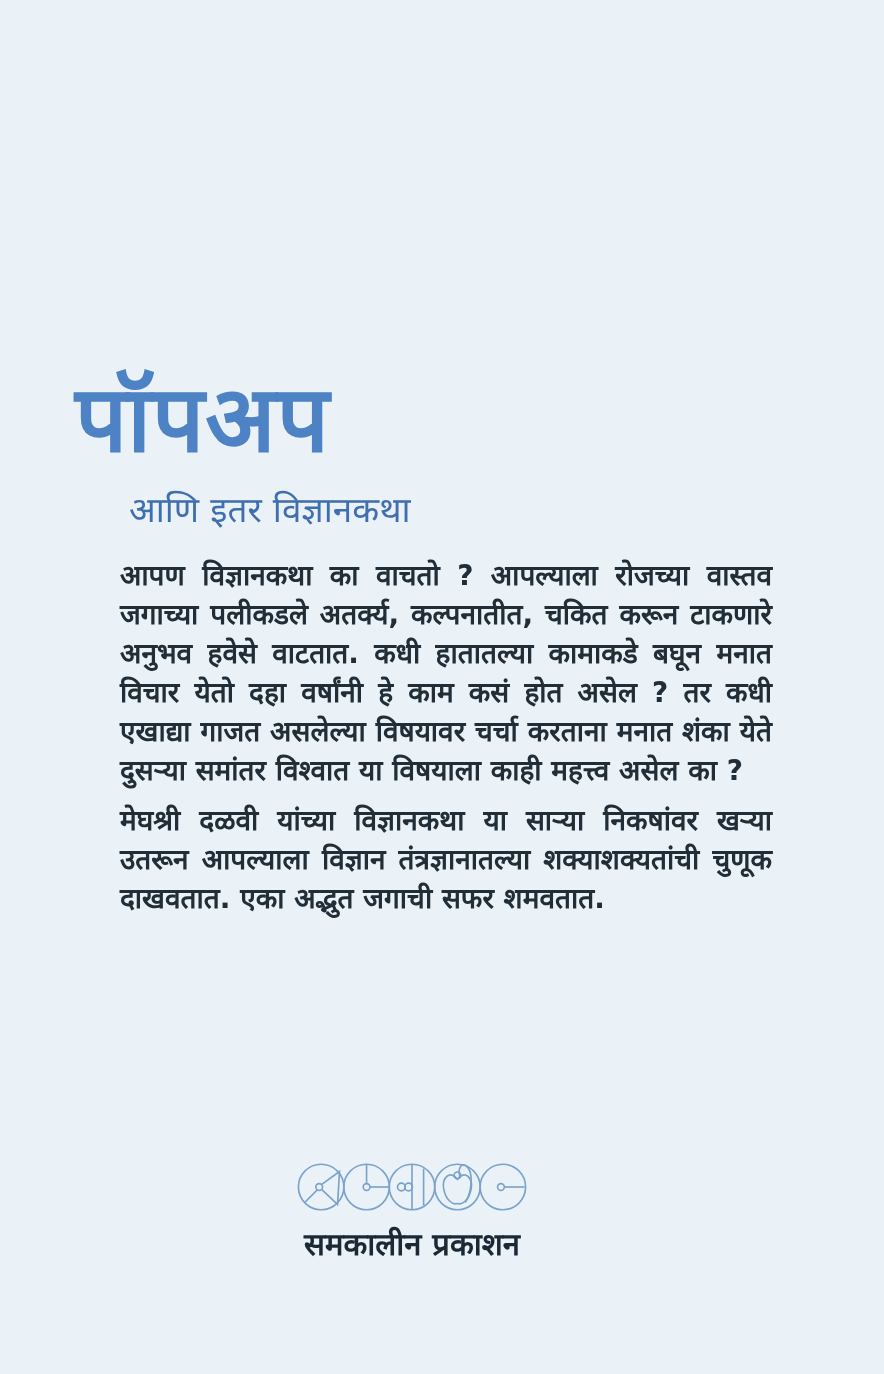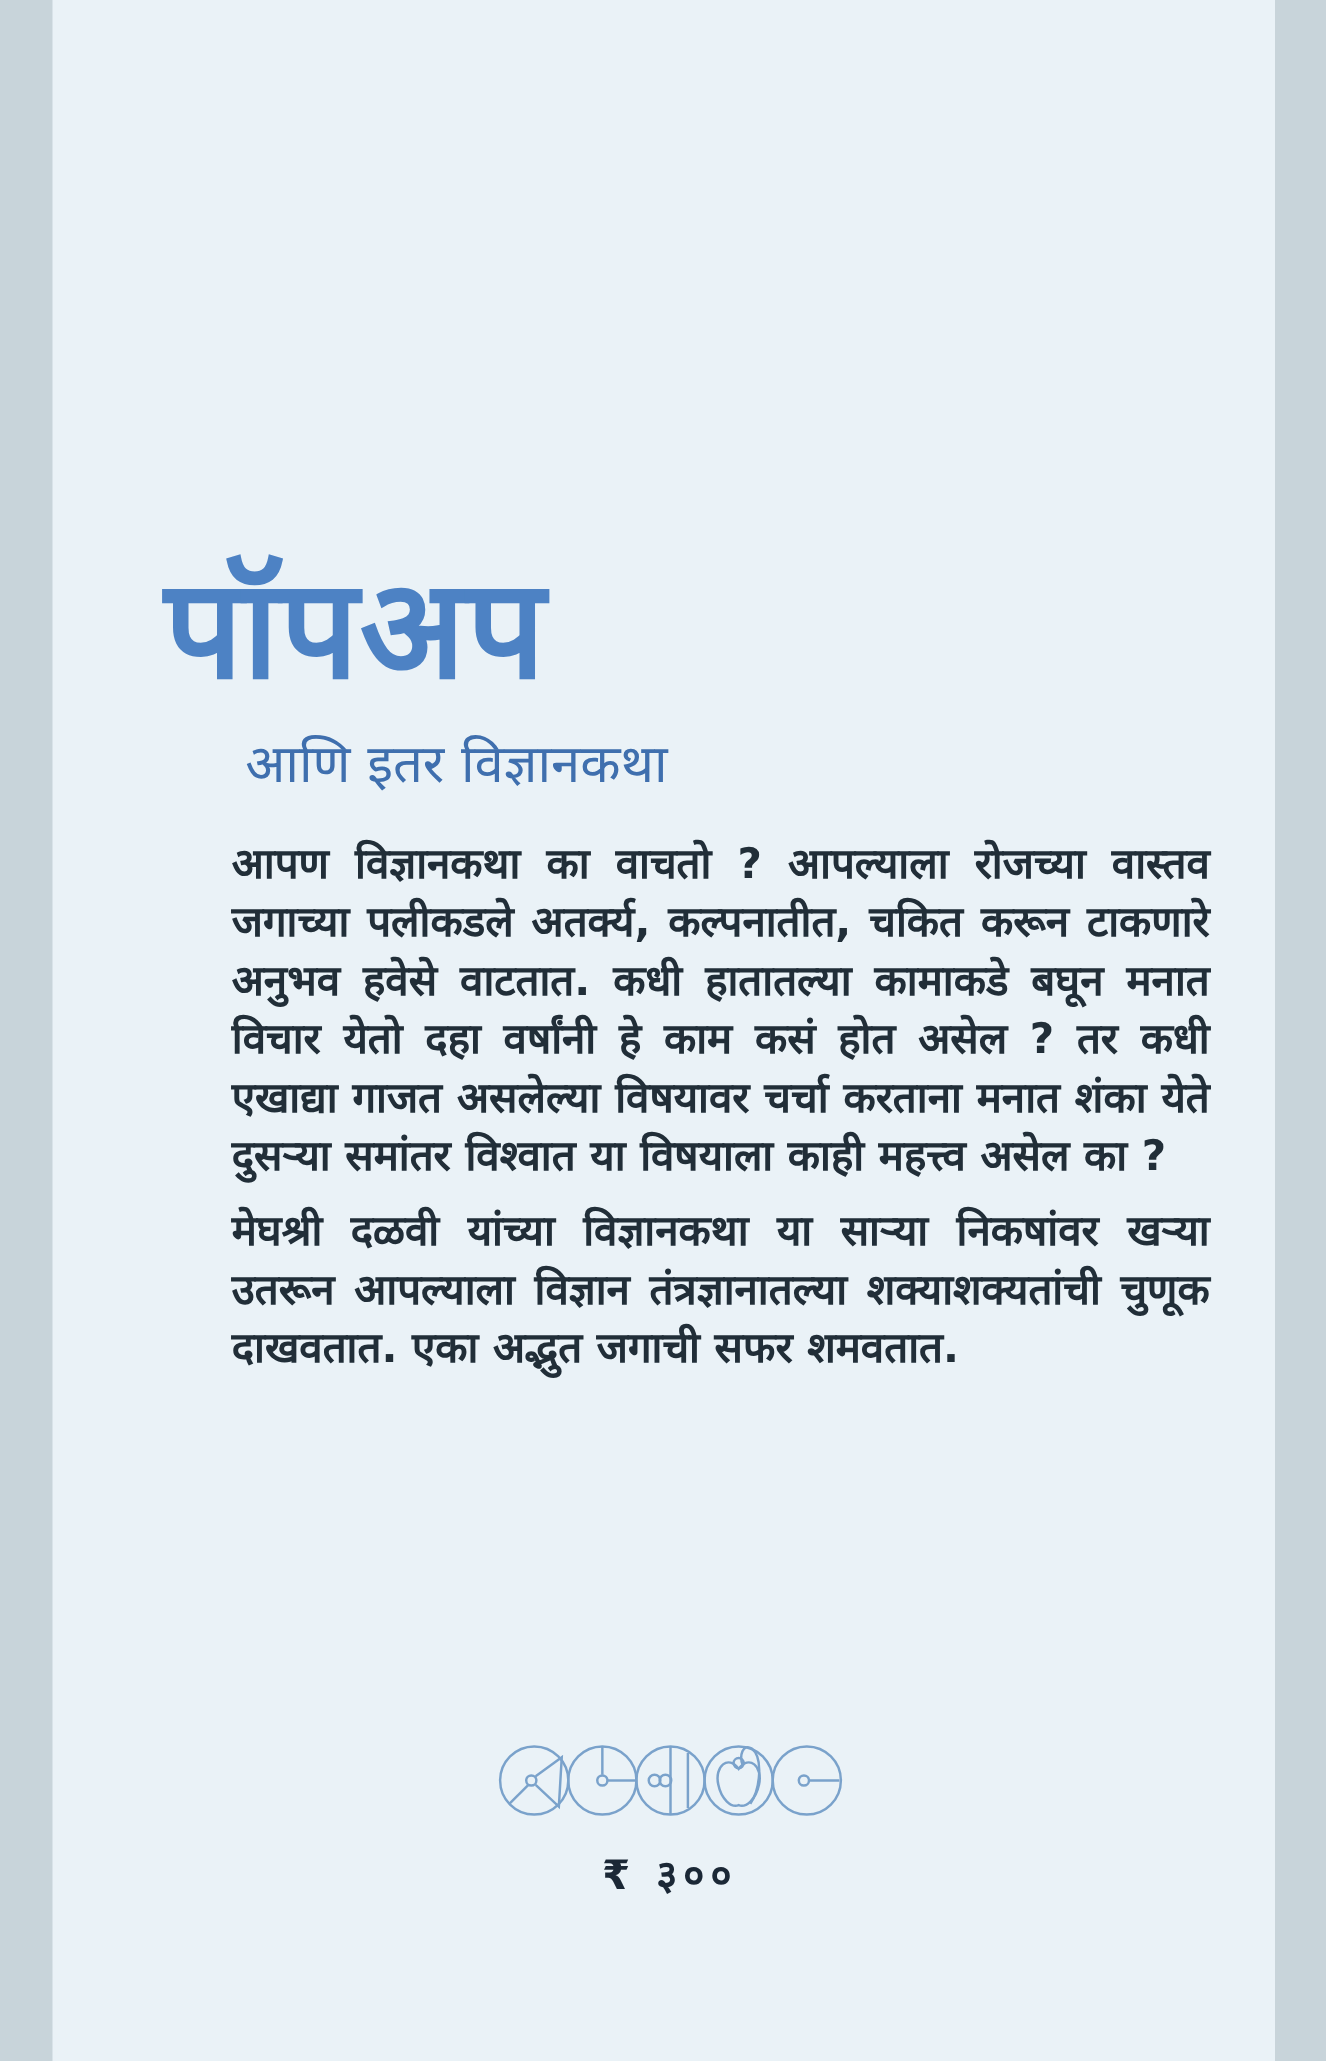--- a/index.html
+++ b/index.html
@@ -3,21 +3,21 @@
 <meta charset="utf-8">
 <style>
   html, body {
     margin: 0;
     padding: 0;
     background: #c8d4da;
     font-family: "DejaVu Sans", "Liberation Sans", sans-serif;
   }
   .page {
     position: relative;
-    width: 815px;
+    width: 884px;
     height: 1374px;
     margin: 0 auto;
     background: #eaf2f7;
     overflow: hidden;
   }
   
   .title-block {
     position: absolute;
     left: 75px;
     top: 372px;
@@ -130,16 +130,16 @@
           <path d="M175,42 C182,32 184,10 176,4 C170,0 167,9 170,16"></path>
         </g>
 
         <g class="lg">
           <circle cx="214" cy="26" r="23.5"></circle>
           <circle cx="212" cy="26" r="3.5"></circle>
           <path d="M215.5,26 L236.5,26"></path>
         </g>
       </svg>
     </span>
-    <div class="price">₹ ३००</div>
+    <div class="publisher">समकालीन प्रकाशन</div>
   </div>
 
 </div>
 
 </body></html>

